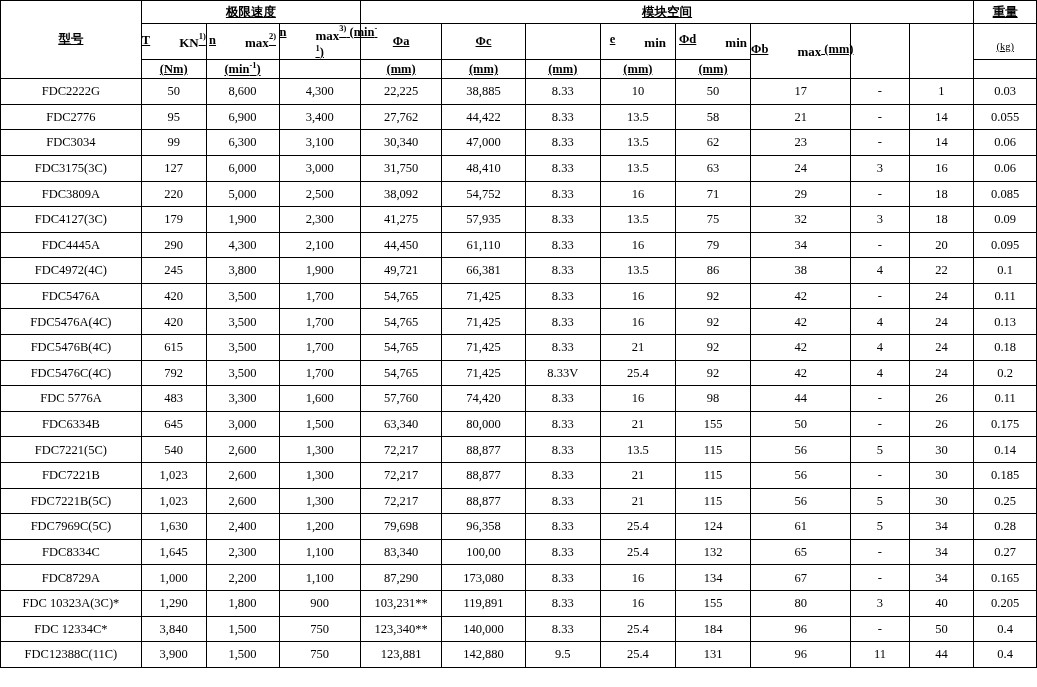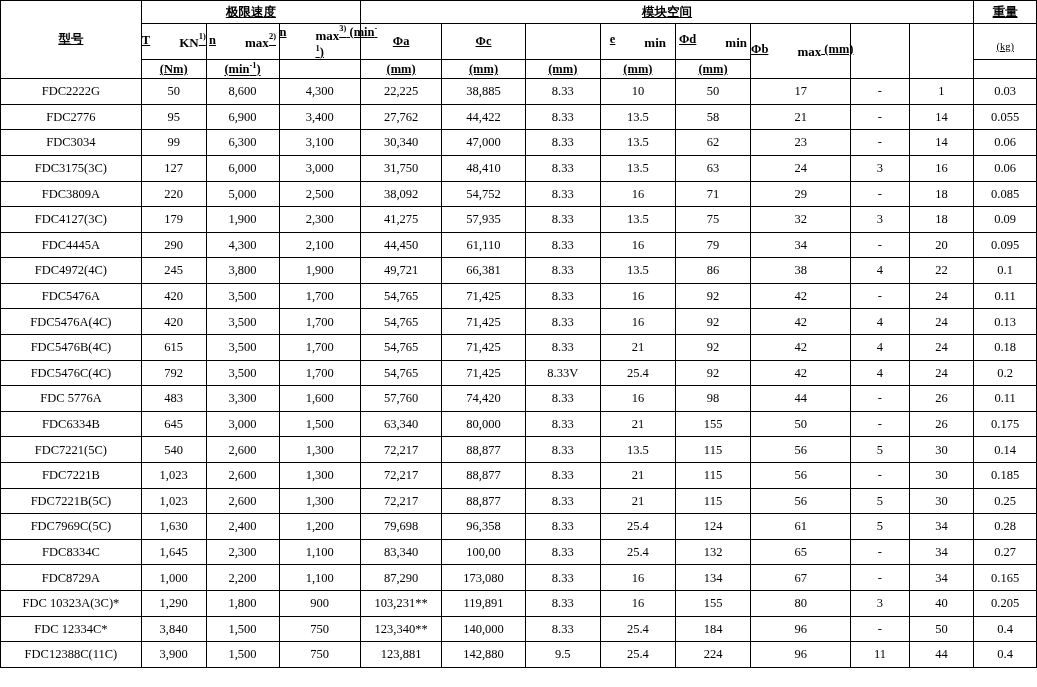--- a/index.html
+++ b/index.html
@@ -480,20 +480,20 @@
       </tr>
       <tr>
         <td class="model-cell">FDC12388C(11C)</td>
         <td>3,900</td>
         <td>1,500</td>
         <td>750</td>
         <td>123,881</td>
         <td>142,880</td>
         <td>9.5</td>
         <td>25.4</td>
-        <td>224</td>
+        <td>131</td>
         <td>96</td>
         <td>11</td>
         <td>44</td>
         <td>0.4</td>
       </tr>
     </tbody>
 </table>
 
 </body></html>

